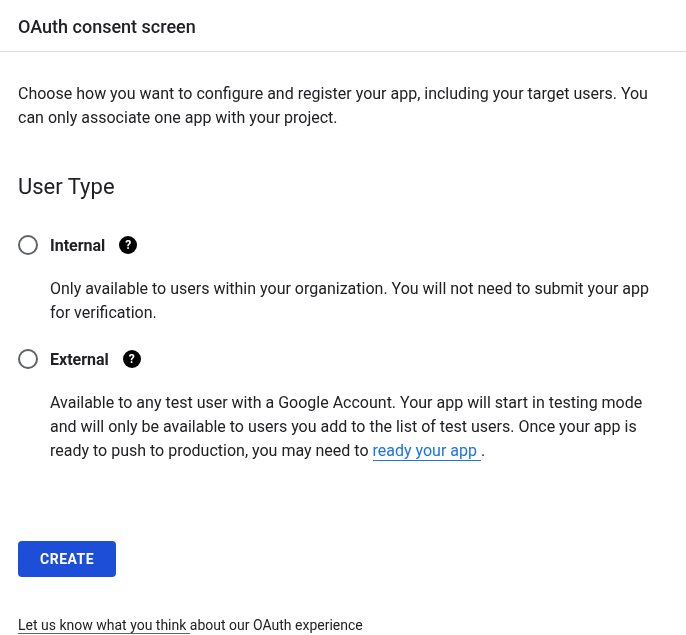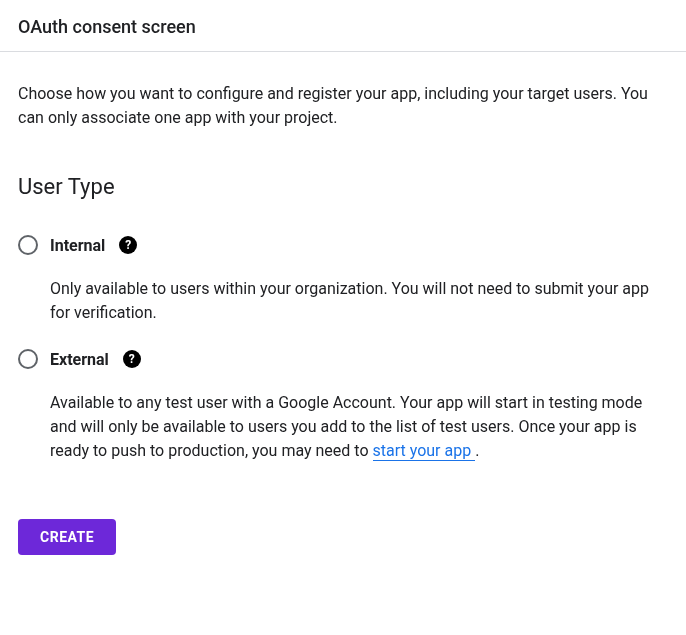--- a/index.html
+++ b/index.html
@@ -83,30 +83,30 @@
       margin-bottom: 24px;
       max-width: 610px;
     }
     .link {
       color: #1a73e8;
       text-decoration: none;
       border-bottom: 1px solid #1a73e8;
       cursor: pointer;
     }
     .create-button {
-      background: #6d28d9;
+      background: #1d4ed8;
       color: #fff;
       border: none;
       border-radius: 4px;
       padding: 10px 22px;
       font-size: 14px;
       font-weight: 700;
       letter-spacing: 0.5px;
       cursor: pointer;
-      margin-top: 32px;
+      margin-top: 54px;
       font-family: inherit;
     }
     .feedback {
       margin-top: 40px;
       font-size: 14px;
       color: #202124;
     }
     .feedback-link {
       color: #202124;
       text-decoration: none;
@@ -135,19 +135,22 @@
     <p class="radio-description">Only available to users within your organization. You will not need to submit your app for verification.</p>
   </div>
 
   <div class="radio-option">
     <div class="radio-row">
       <span class="radio-circle"></span>
       <span class="radio-label">External</span>
       <span class="help-icon">?</span>
     </div>
     <p class="radio-description">
-      <span>Available to any test user with a Google Account. Your app will start in testing mode and will only be available to users you add to the list of test users. Once your app is ready to push to production, you may need to </span><a class="link">start your app </a><span>.</span>
+      <span>Available to any test user with a Google Account. Your app will start in testing mode and will only be available to users you add to the list of test users. Once your app is ready to push to production, you may need to </span><a class="link">ready your app </a><span>.</span>
     </p>
   </div>
 
   <button class="create-button">CREATE</button>
 
+  <div class="feedback">
+    <a class="feedback-link">Let us know what you think </a><span>about our OAuth experience</span>
+  </div>
 </div>
 
 </body></html>

